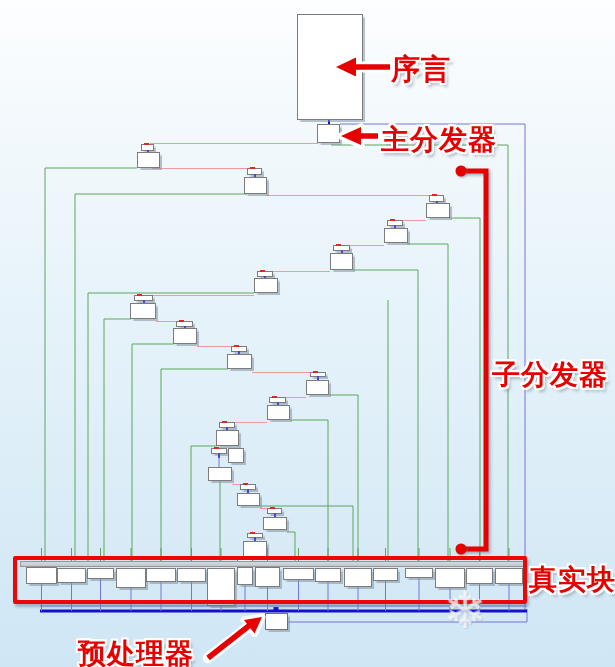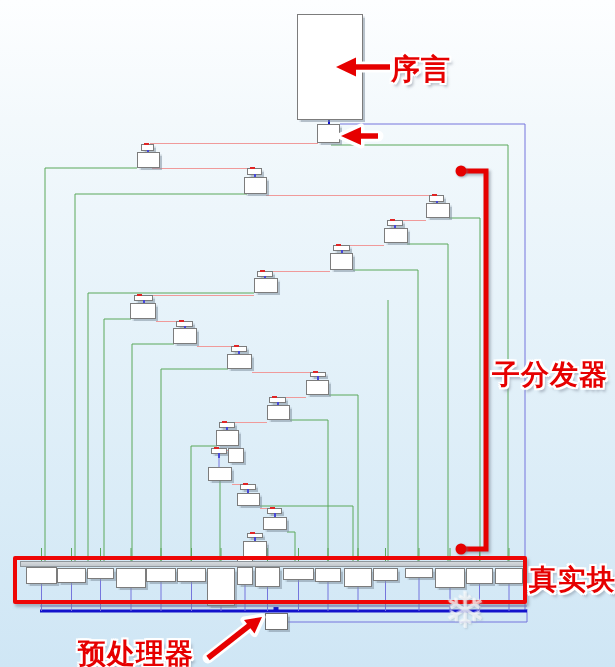--- a/index.html
+++ b/index.html
@@ -230,20 +230,21 @@
           <polygon points="262,617 254.5,633.5 244,620"></polygon>
         </g>
       <g class="red-ink">
           <line x1="208" y1="658" x2="250" y2="625"></line>
           <polygon points="262,617 254.5,633.5 244,620"></polygon>
         </g>
     </g>
   </svg>
 
   <div id="lbl-prologue" class="red-label">序言</div>
+  <div id="lbl-dispatcher" class="red-label">主分发器</div>
   <div id="lbl-real" class="red-label">真实块</div>
   <div id="lbl-sub" class="red-label">子分发器</div>
   <div id="lbl-pre" class="red-label">预处理器</div>
 
   <div id="watermark">
     <span class="wm-icon">❄</span>
   </div>
 
 </div>
 

